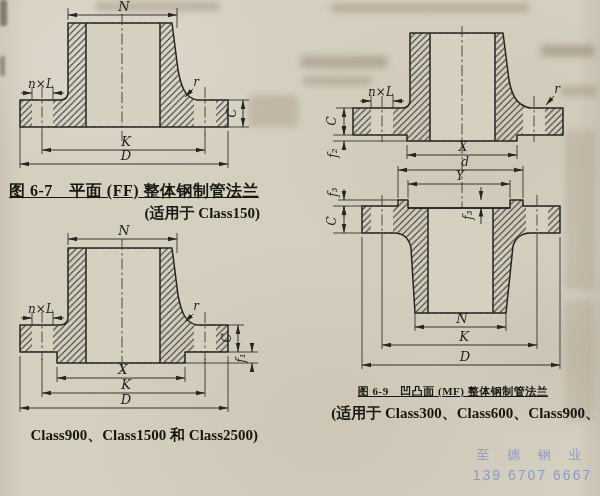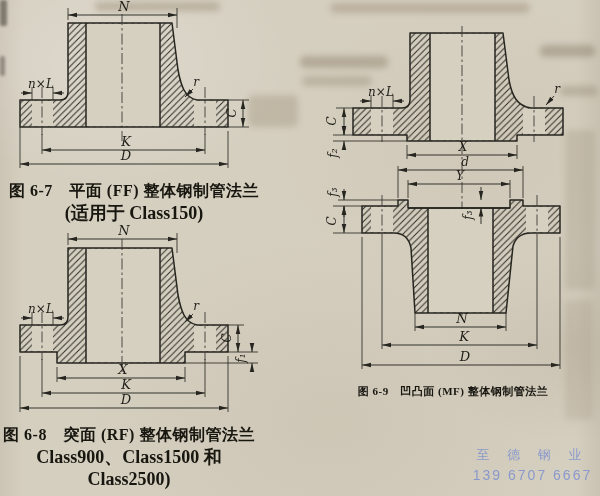--- a/index.html
+++ b/index.html
@@ -18,22 +18,22 @@
   svg{position:absolute;left:0;top:0;}
   svg .sec{fill:url(#hat);stroke:none;}
   svg .cut{fill:#d6d0c1;stroke:none;}
   svg .ol{fill:none;stroke:#26251f;stroke-width:1.5;stroke-linejoin:round;}
   svg .cl{fill:none;stroke:#3c3b35;stroke-width:0.9;stroke-dasharray:11 3 2.5 3;}
   svg .ext{fill:none;stroke:#2b2a24;stroke-width:0.85;}
   svg .dim{fill:none;stroke:#2b2a24;stroke-width:0.95;}
   svg text{font-family:"DejaVu Serif","Liberation Serif",serif;font-style:italic;fill:#1f1e18;text-anchor:middle;}
   svg .t13{font-size:13px;} svg .t12{font-size:12px;}
   .cap{position:absolute;text-align:center;color:#17160f;font-weight:bold;line-height:22px;}
-  .cap .l1{font-size:16px;letter-spacing:0.5px;}
-  .cap .l2{font-size:18px;}
+  .cap .l1{font-size:16px;letter-spacing:0.5px;text-decoration:underline;}
+  .cap .l2{font-size:15px;text-align:right;}
   .wm{position:absolute;left:450px;top:446px;width:165px;text-align:center;
       font-family:"Liberation Sans","DejaVu Sans",sans-serif;opacity:0.85;}
   .wm .w1{font-size:13px;letter-spacing:7px;}
   .wm .w2{font-size:14px;letter-spacing:2px;margin-top:3px;}
 </style>
 </head>
 <body>
 
 <div class="page">
 
@@ -167,26 +167,26 @@
       <text class="t13" x="465" y="361">D</text>
     </g>
   </svg>
 
   <div class="cap" style="left:8px;top:180px;width:252px;">
     <div class="l1">图 6-7　平面 (FF) 整体钢制管法兰</div>
     <div class="l2">(适用于 Class150)</div>
   </div>
 
   <div class="cap" style="left:0px;top:424px;width:258px;">
-    <div class="l1">图 6-8　突面 (RF) 整体钢制管法兰</div>
     <div class="l2">Class900、Class1500 和 Class2500)</div>
   </div>
 
   <div class="cap" style="left:306px;top:380px;width:294px;">
     <div class="l1" style="font-size:11px;">图 6-9　凹凸面 (MF) 整体钢制管法兰</div>
+    <div class="l2">(适用于 Class300、Class600、Class900、</div>
   </div>
 
   <div class="wm" style="color:#7d90cf;">
     <div class="w1">至 德 钢 业</div>
     <div class="w2">139 6707 6667</div>
   </div>
 
 </div>
 
 </body></html>

